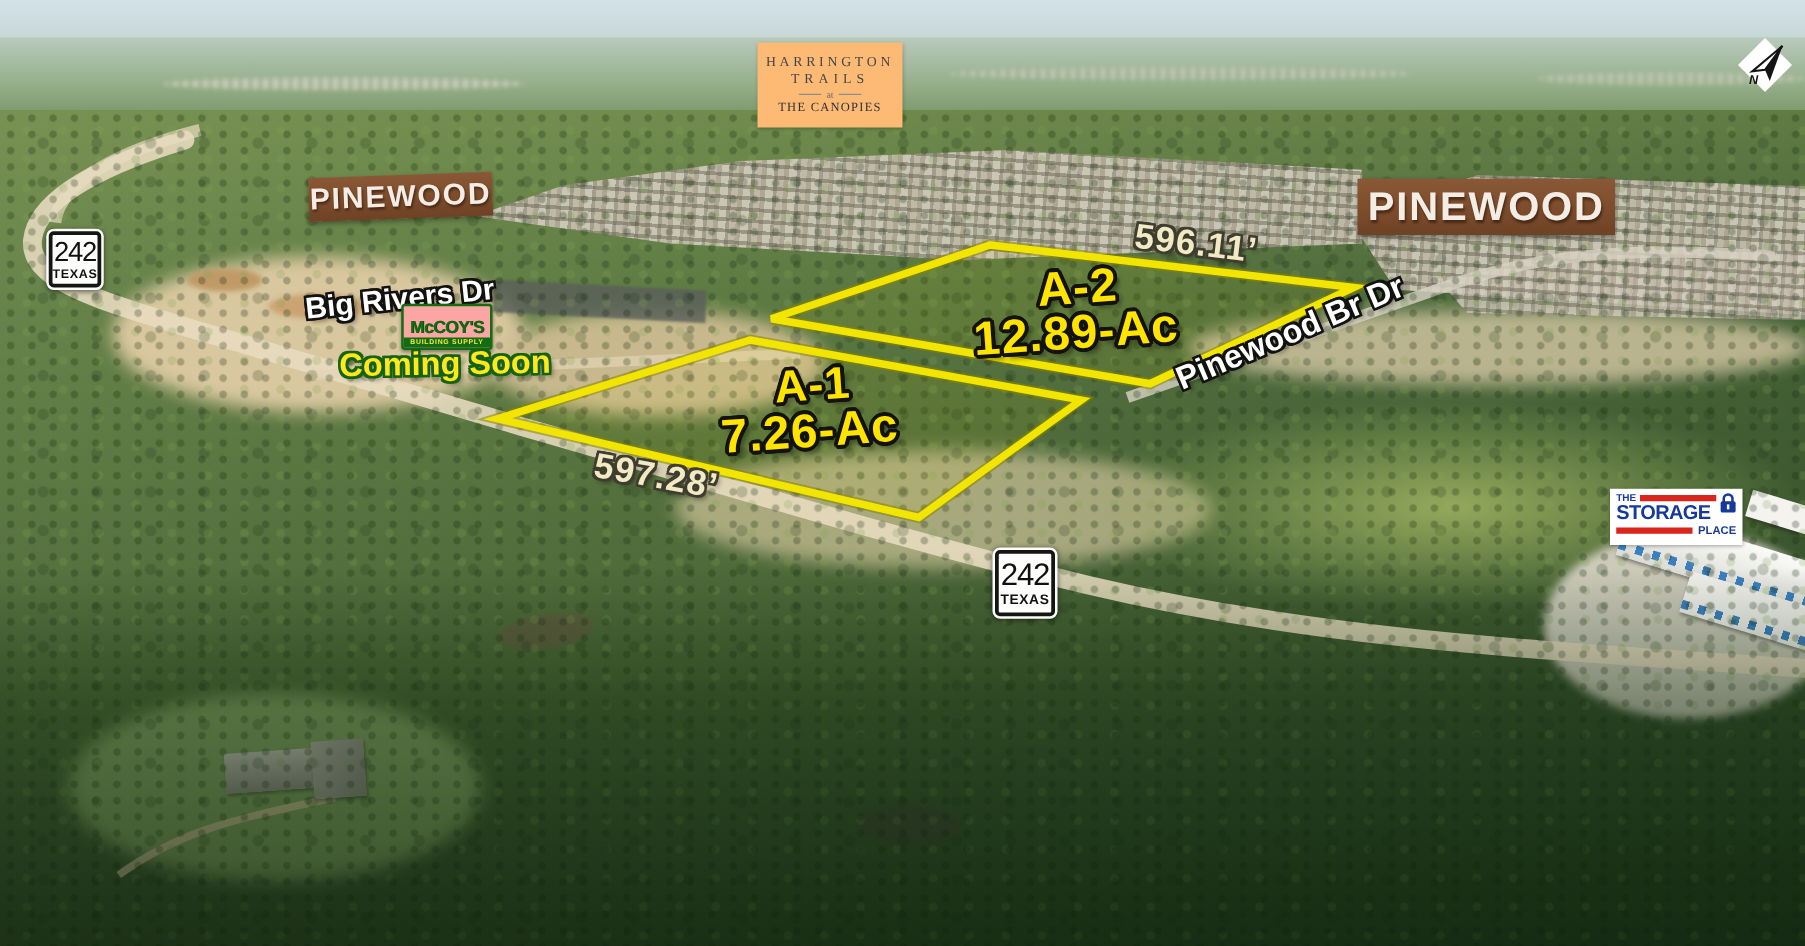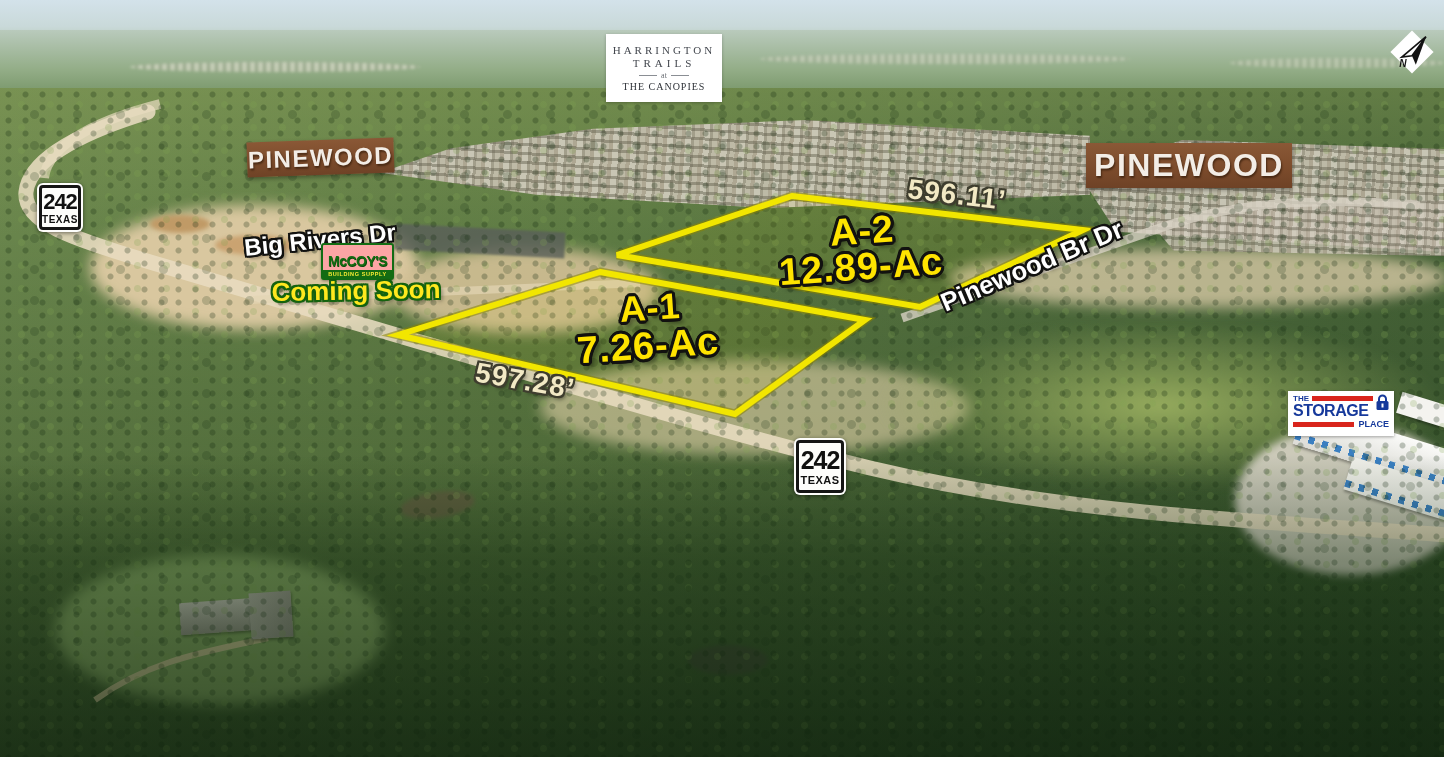--- a/index.html
+++ b/index.html
@@ -60,24 +60,24 @@
 
   .banner{position:absolute;display:flex;align-items:center;justify-content:center;
           background:linear-gradient(180deg,#8a5836 0%,#7b4b2b 60%,#6e4226 100%);
           color:#f3ede6;font-weight:600;letter-spacing:1.5px;
           box-shadow:0 2px 4px rgba(0,0,0,.35);text-shadow:1px 2px 2px rgba(40,20,5,.6);}
 
   .shield{position:absolute;background:#fdfdfb;border-radius:6px;padding:2px;box-sizing:border-box;
           box-shadow:0 1px 4px rgba(0,0,0,.5);}
   .shield-inner{width:100%;height:100%;box-sizing:border-box;border:3px solid #151515;border-radius:4px;
           display:flex;flex-direction:column;align-items:center;justify-content:center;background:#fdfdfb;color:#111;}
-  .shield-num{font-weight:700;line-height:1;letter-spacing:-1px;}
+  .shield-num{font-weight:400;line-height:1;letter-spacing:-1px;}
   .shield-state{font-weight:700;line-height:1;margin-top:2px;letter-spacing:.5px;}
 
-  .harrington{position:absolute;left:606px;top:34px;width:116px;height:68px;background:#ffffff;
+  .harrington{position:absolute;left:606px;top:34px;width:116px;height:68px;background:#fdba74;
           display:flex;flex-direction:column;align-items:center;justify-content:center;
           font-family:"Liberation Serif",serif;color:#43474e;box-shadow:0 1px 3px rgba(0,0,0,.25);}
   .harrington .l1{font-size:11px;letter-spacing:3px;}
   .harrington .l2{font-size:11px;letter-spacing:4px;margin-top:1px;}
   .at-row{display:flex;align-items:center;margin:2px 0 1px 0;}
   .at-row .rule{width:18px;height:1px;background:#8a8e94;margin:0 4px;}
   .at-row .at{font-size:8px;color:#6a6e74;}
   .harrington .l4{font-size:10px;letter-spacing:1px;color:#2e3238;}
 
   .northcrest{position:absolute;left:62px;top:422px;width:126px;height:61px;background:#73bfc3;

